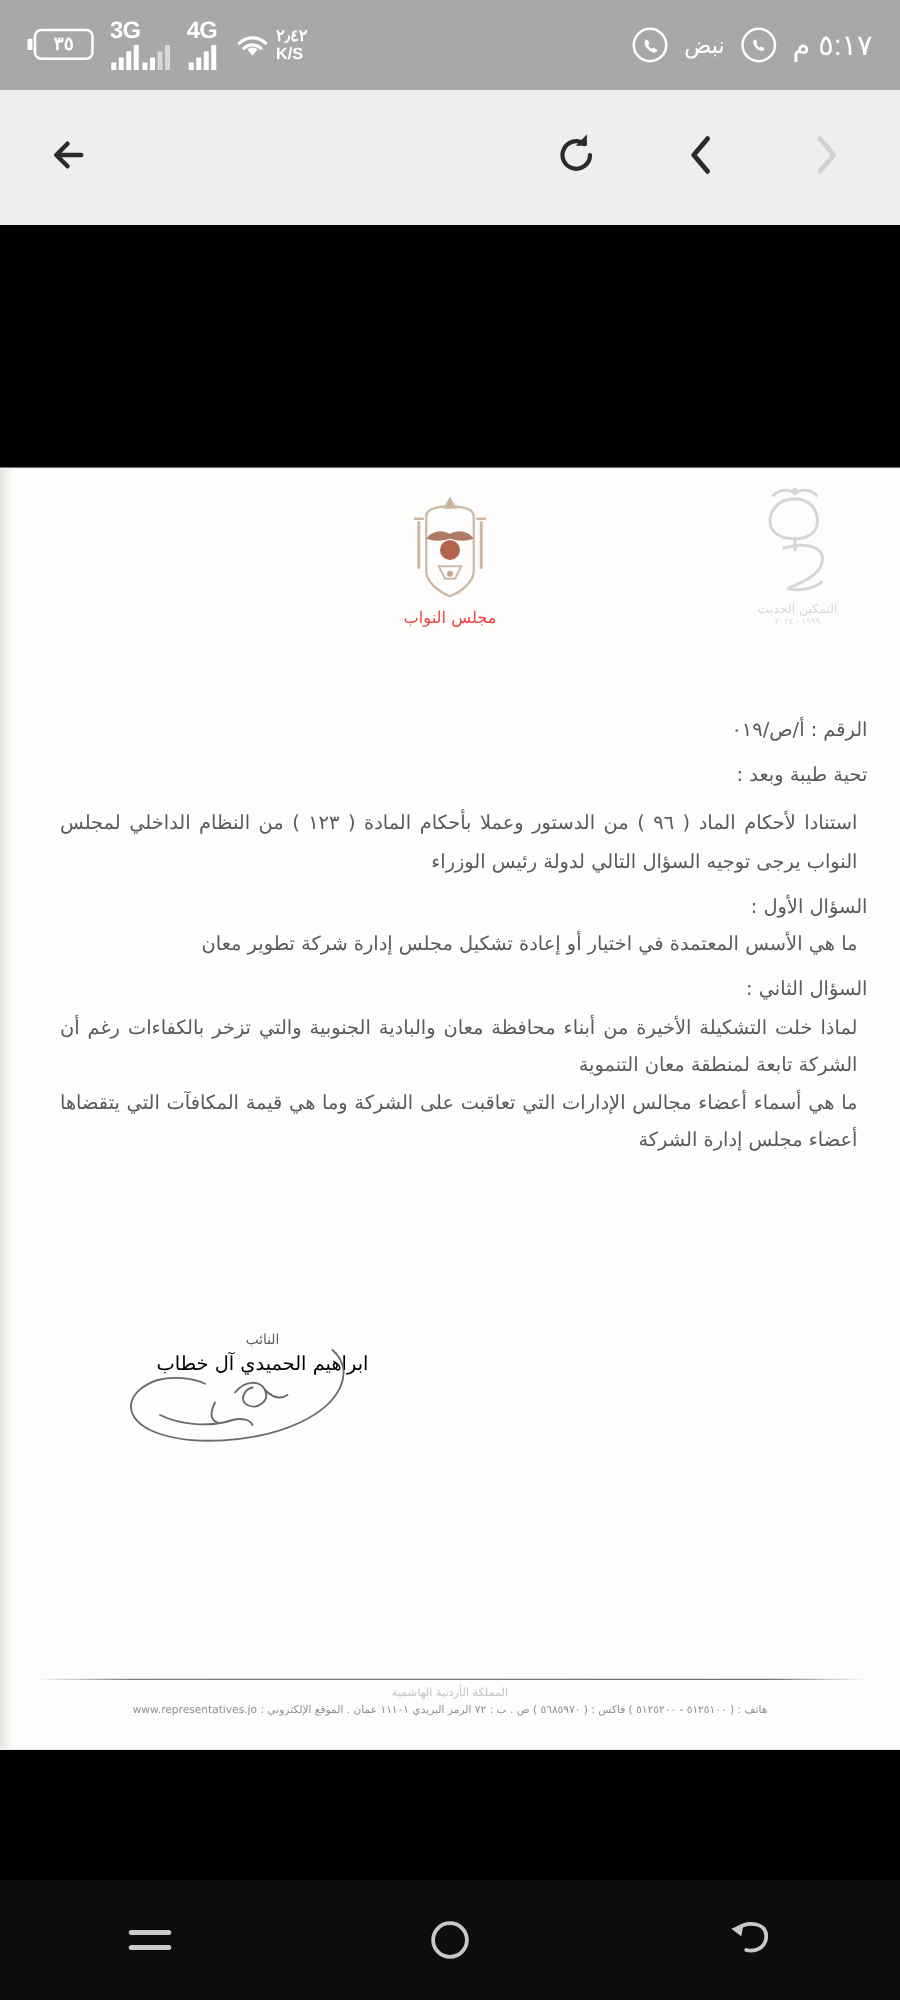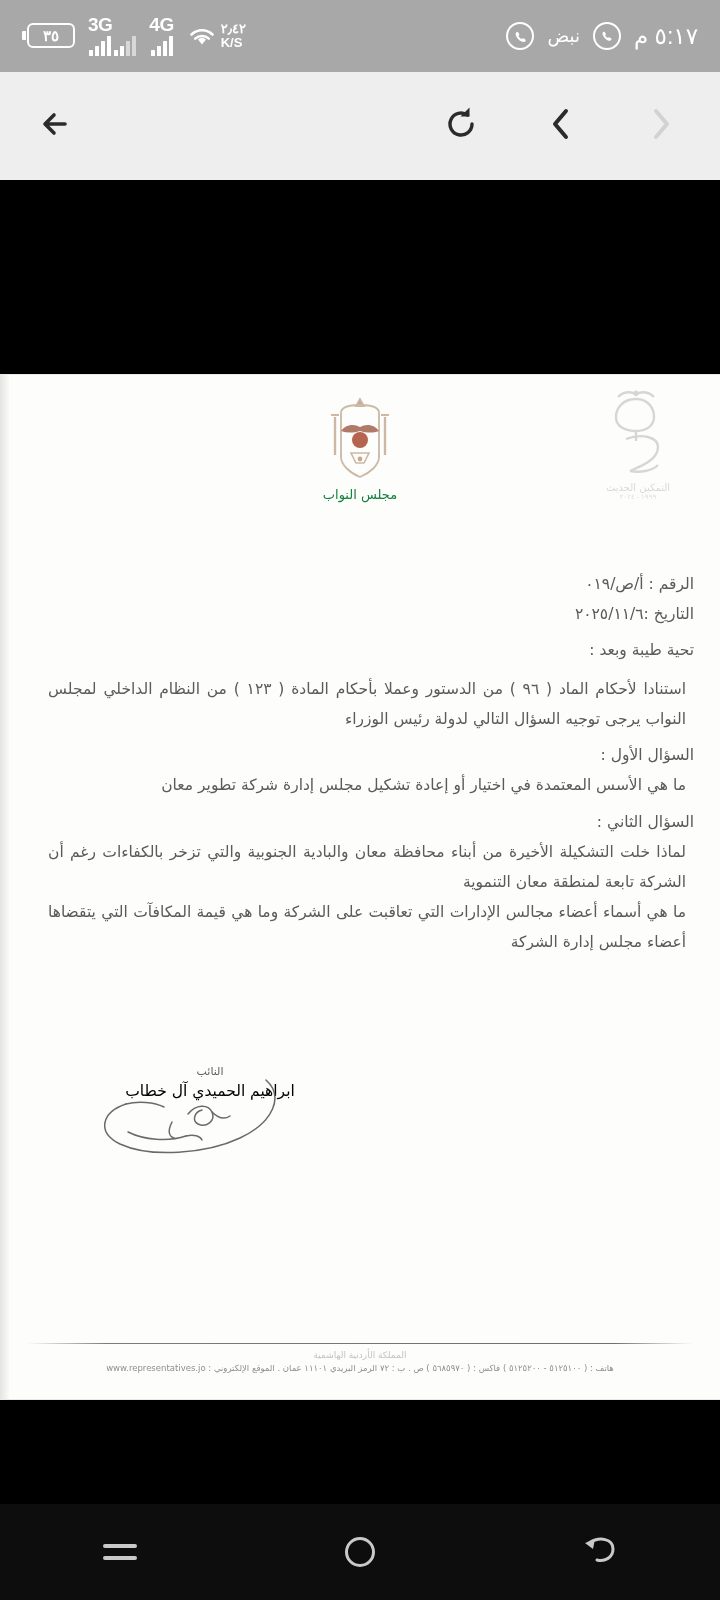--- a/index.html
+++ b/index.html
@@ -134,21 +134,21 @@
     height:150px;
   }
   .crest {
     position:absolute;
     top:18px; left:0; right:0; margin:auto;
     width:110px;
     text-align:center;
   }
   .crest svg { display:block; margin:0 auto; }
   .crest-caption {
-    font-size:13px; color:#15803d;
+    font-size:13px; color:#ef4444;
     margin-top:2px; letter-spacing:0.5px;
     font-family:"DejaVu Sans", sans-serif;
   }
   .anniv {
     position:absolute;
     top:14px; right:8px;
     width:96px; text-align:center;
   }
   .anniv svg { display:block; margin:0 auto; }
   .anniv-caption {
@@ -394,21 +394,20 @@
                 <path d="M34 60 L52 60 L47 70 L39 70 Z" fill="none" stroke="#cbb9a6" stroke-width="1.6"></path>
                 <circle cx="43" cy="66" r="2.4" fill="#c9a98a"></circle>
               </svg>
             </span>
             <div class="crest-caption">مجلس النواب</div>
           </div>
         </div>
 
         <div class="doc-body">
           <div class="meta-line">الرقم : أ/ص/٠١٩</div>
-          <div class="meta-line">التاريخ :٢٠٢٥/١١/٦</div>
           <div class="greet">تحية طيبة وبعد :</div>
           <div class="para">استنادا لأحكام الماد ( ٩٦ ) من الدستور وعملا بأحكام المادة ( ١٢٣ ) من النظام الداخلي لمجلس النواب يرجى توجيه السؤال التالي لدولة رئيس الوزراء</div>
 
           <div class="q-label">السؤال الأول :</div>
           <div class="q-text">ما هي الأسس المعتمدة في اختيار أو إعادة تشكيل مجلس إدارة شركة تطوير معان</div>
 
           <div class="q-label">السؤال الثاني :</div>
           <div class="q-text">لماذا خلت التشكيلة الأخيرة من أبناء محافظة معان والبادية الجنوبية والتي تزخر بالكفاءات رغم أن الشركة تابعة لمنطقة معان التنموية</div>
 
           <div class="q-text">ما هي أسماء أعضاء مجالس الإدارات التي تعاقبت على الشركة وما هي قيمة المكافآت التي يتقضاها أعضاء مجلس إدارة الشركة</div>

